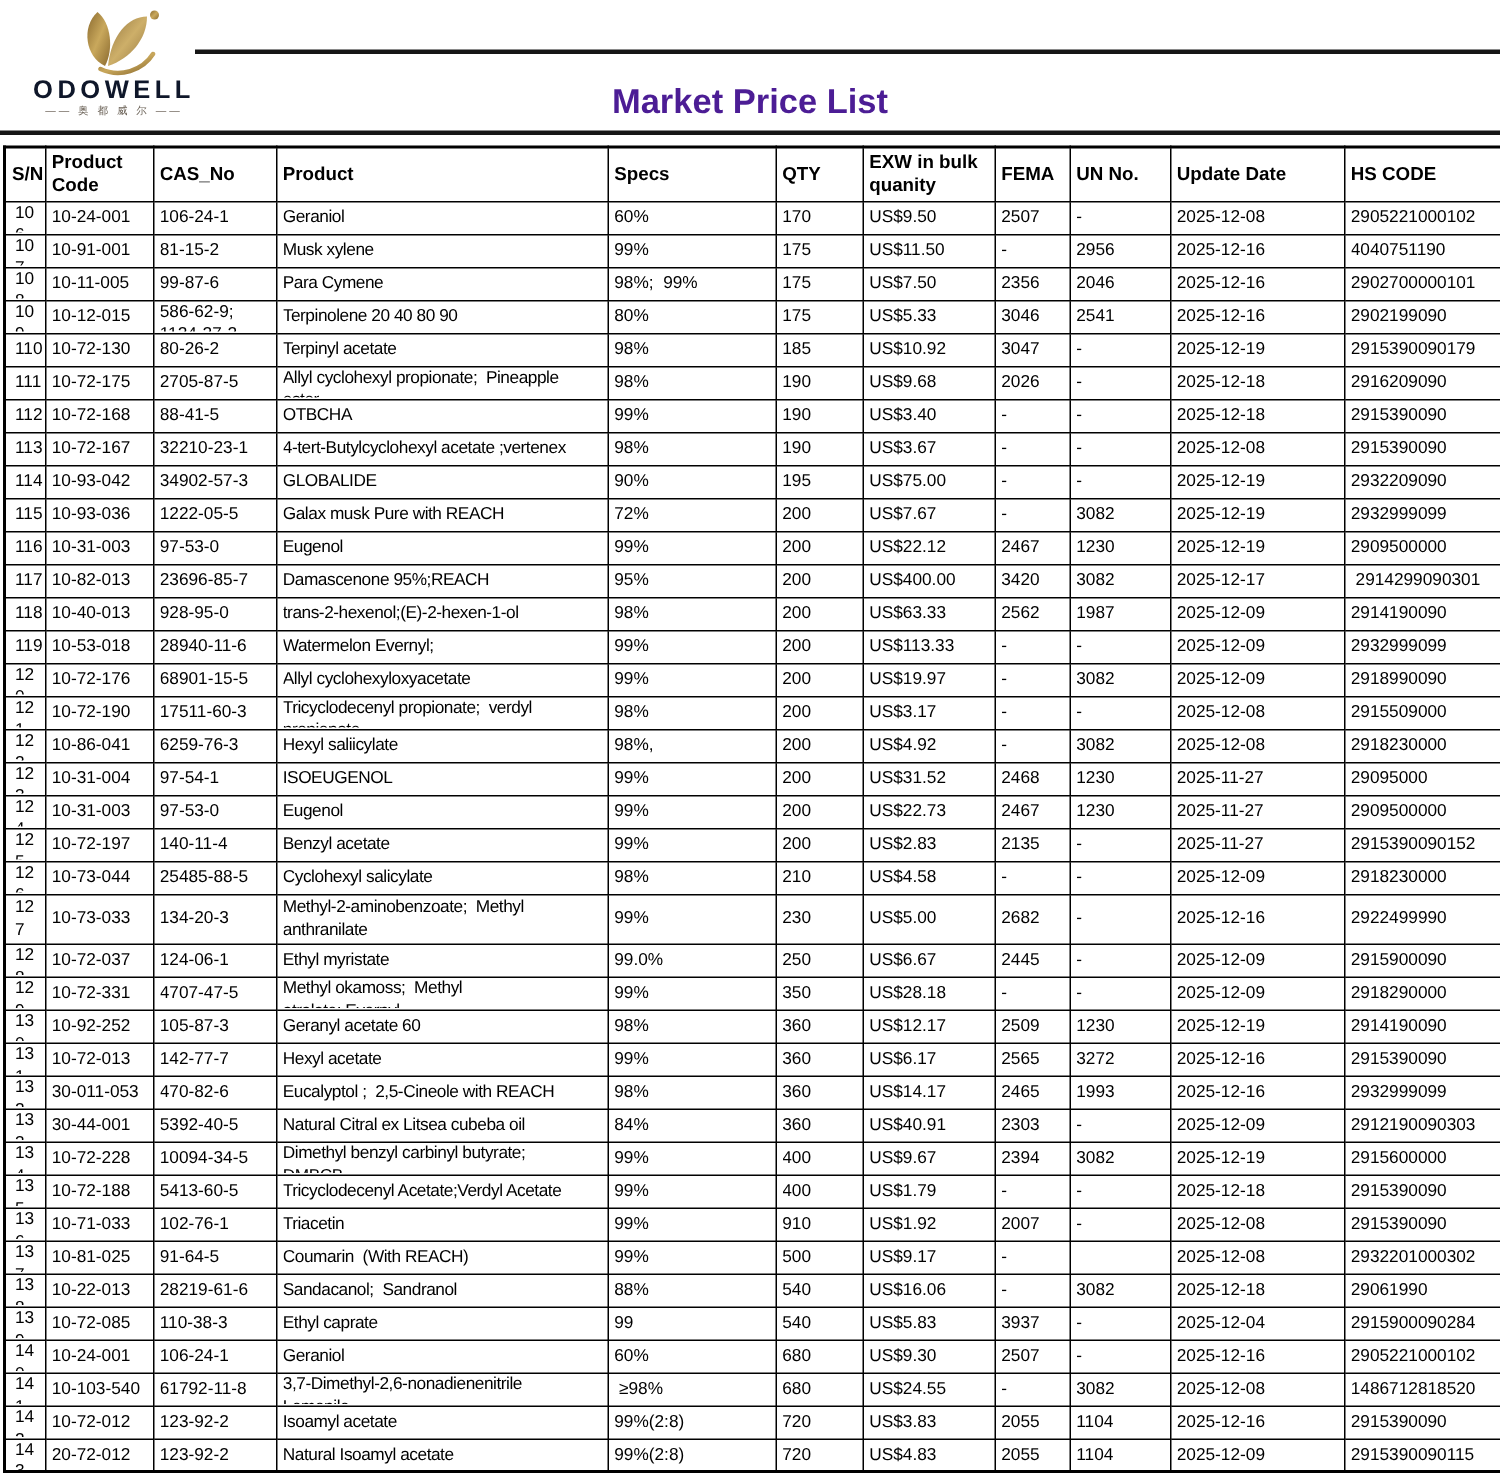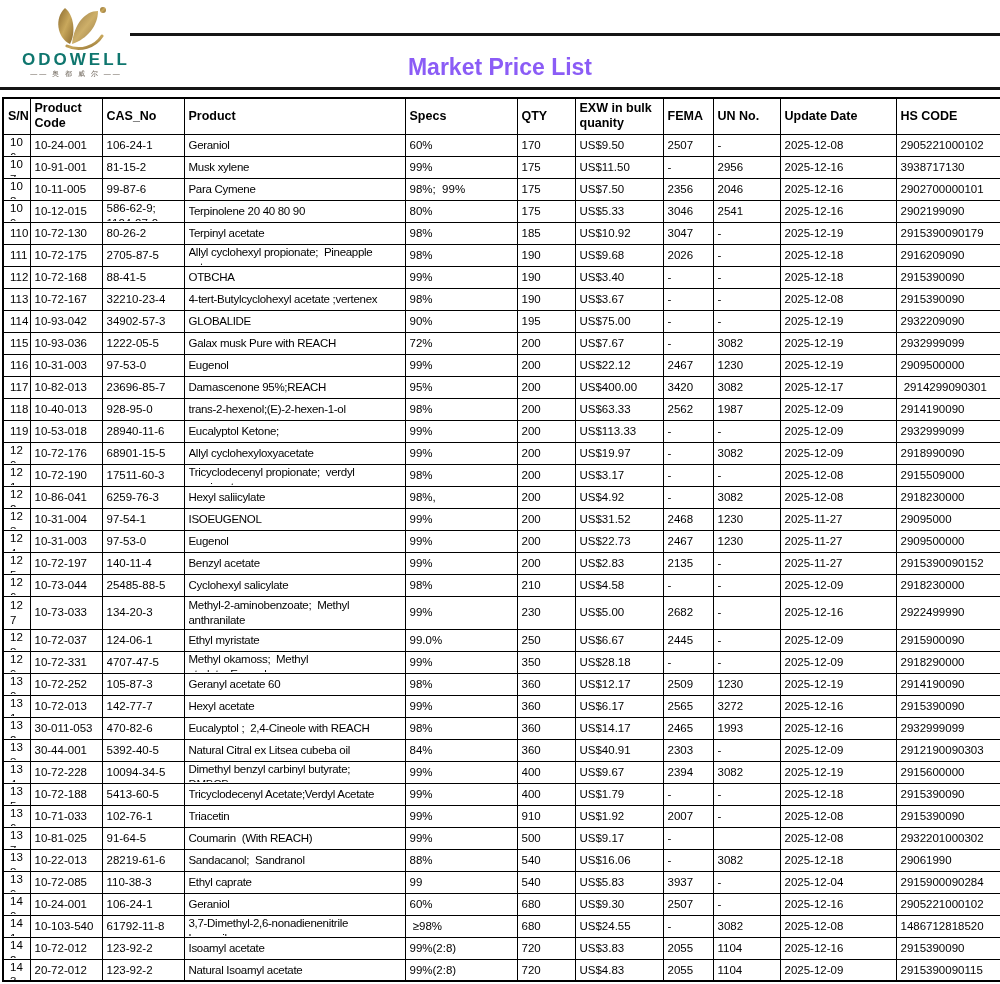--- a/index.html
+++ b/index.html
@@ -5,30 +5,30 @@
   html,body{margin:0;padding:0;}
   body{
     width:1000px;height:984px;position:relative;background:#ffffff;
     color:#000;font-family:"Liberation Sans","DejaVu Sans",sans-serif;
     overflow:hidden;
   }
   
   .brand{position:absolute;left:16px;top:2px;width:120px;text-align:center;}
   .brand svg{display:block;margin:0 auto;}
   .brand-name{
-    font-size:17px;font-weight:bold;letter-spacing:3px;color:#0f766e;
+    font-size:17px;font-weight:bold;letter-spacing:3px;color:#0f172a;
     line-height:15px;white-space:nowrap;
   }
   .brand-sub{
     font-size:7px;letter-spacing:2px;color:#6b6257;margin-top:2px;white-space:nowrap;
   }
   .top-rule{position:absolute;left:130px;right:0;top:33px;height:3px;background:#161616;}
   .page-title{
     position:absolute;left:0;right:0;top:54px;text-align:center;
-    font-size:23px;font-weight:bold;color:#8b5cf6;
+    font-size:23px;font-weight:bold;color:#4c1d95;
   }
   .title-rule{position:absolute;left:0;right:0;top:87px;height:3px;background:#161616;}
 
   
   table.price{
     position:absolute;left:2px;top:97px;width:996px;
     border-collapse:collapse;table-layout:fixed;
     border:2px solid #000;
   }
   th,td{
@@ -194,21 +194,21 @@
         <td>
           <div class="cell c-fema">-</div>
         </td>
         <td>
           <div class="cell c-un">2956</div>
         </td>
         <td>
           <div class="cell c-update">2025-12-16</div>
         </td>
         <td>
-          <div class="cell c-hs">3938717130</div>
+          <div class="cell c-hs">4040751190</div>
         </td>
       </tr>
       <tr>
         <td>
           <div class="cell c-sn">108</div>
         </td>
         <td>
           <div class="cell c-code">10-11-005</div>
         </td>
         <td>
@@ -382,21 +382,21 @@
         </td>
       </tr>
       <tr>
         <td>
           <div class="cell c-sn">113</div>
         </td>
         <td>
           <div class="cell c-code">10-72-167</div>
         </td>
         <td>
-          <div class="cell c-cas">32210-23-4</div>
+          <div class="cell c-cas">32210-23-1</div>
         </td>
         <td>
           <div class="cell c-product">4-tert-Butylcyclohexyl acetate ;vertenex</div>
         </td>
         <td>
           <div class="cell c-specs">98%</div>
         </td>
         <td>
           <div class="cell c-qty">190</div>
         </td>
@@ -595,21 +595,21 @@
         <td>
           <div class="cell c-sn">119</div>
         </td>
         <td>
           <div class="cell c-code">10-53-018</div>
         </td>
         <td>
           <div class="cell c-cas">28940-11-6</div>
         </td>
         <td>
-          <div class="cell c-product">Eucalyptol Ketone;</div>
+          <div class="cell c-product">Watermelon Evernyl;</div>
         </td>
         <td>
           <div class="cell c-specs">99%</div>
         </td>
         <td>
           <div class="cell c-qty">200</div>
         </td>
         <td>
           <div class="cell c-exw">US$113.33</div>
         </td>
@@ -977,21 +977,21 @@
         </td>
         <td>
           <div class="cell c-hs">2918290000</div>
         </td>
       </tr>
       <tr>
         <td>
           <div class="cell c-sn">130</div>
         </td>
         <td>
-          <div class="cell c-code">10-72-252</div>
+          <div class="cell c-code">10-92-252</div>
         </td>
         <td>
           <div class="cell c-cas">105-87-3</div>
         </td>
         <td>
           <div class="cell c-product">Geranyl acetate 60</div>
         </td>
         <td>
           <div class="cell c-specs">98%</div>
         </td>
@@ -1053,21 +1053,21 @@
         <td>
           <div class="cell c-sn">132</div>
         </td>
         <td>
           <div class="cell c-code">30-011-053</div>
         </td>
         <td>
           <div class="cell c-cas">470-82-6</div>
         </td>
         <td>
-          <div class="cell c-product">Eucalyptol ;  2,4-Cineole with REACH</div>
+          <div class="cell c-product">Eucalyptol ;  2,5-Cineole with REACH</div>
         </td>
         <td>
           <div class="cell c-specs">98%</div>
         </td>
         <td>
           <div class="cell c-qty">360</div>
         </td>
         <td>
           <div class="cell c-exw">US$14.17</div>
         </td>

